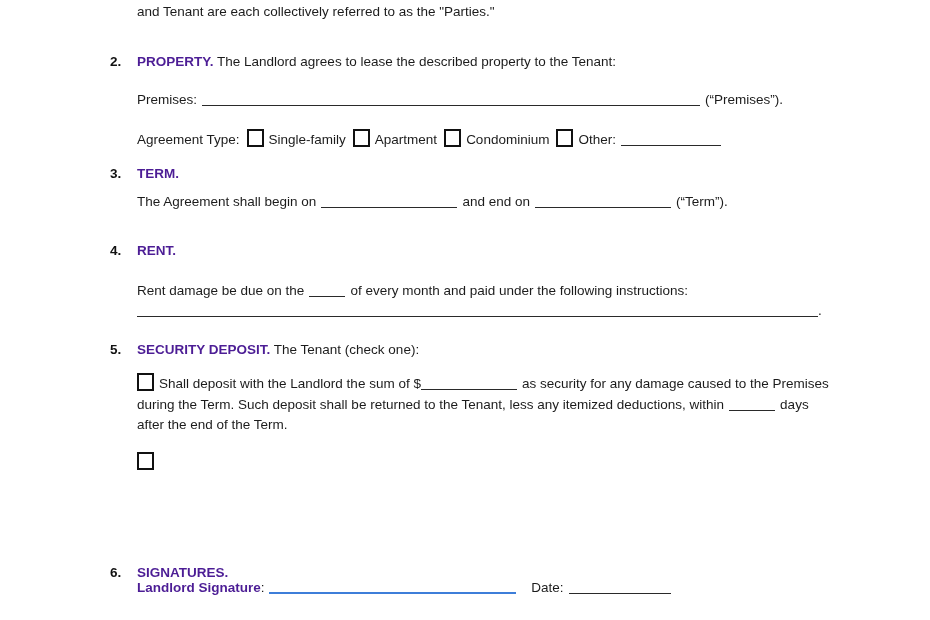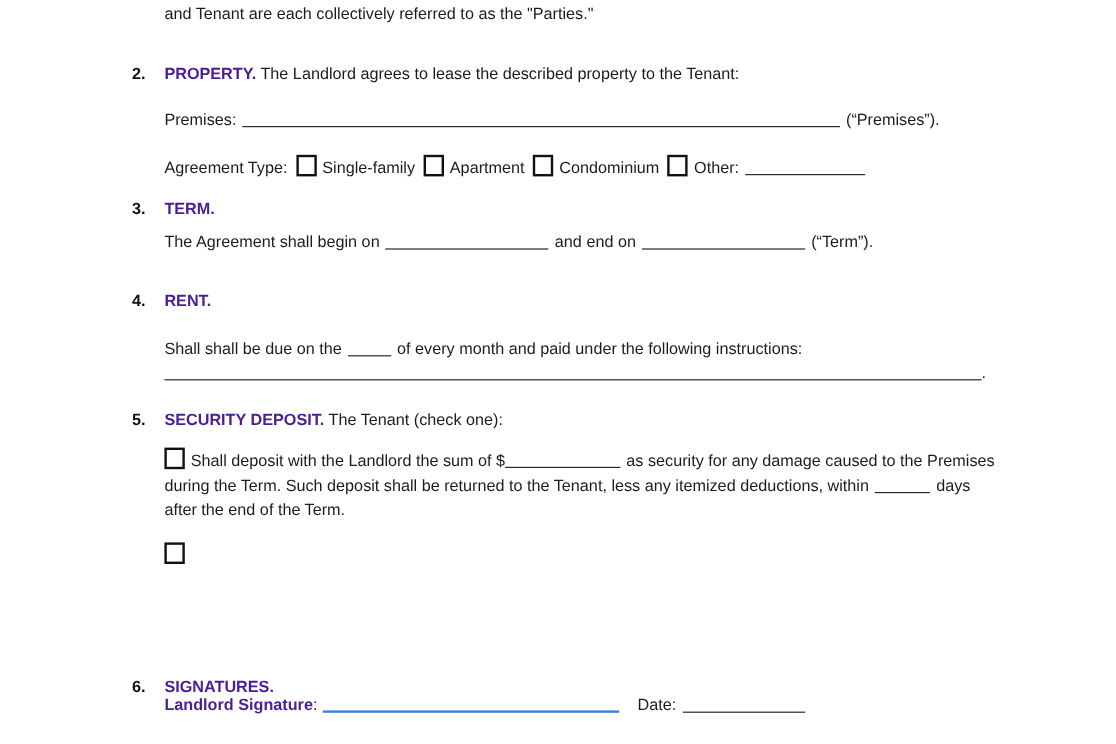--- a/index.html
+++ b/index.html
@@ -82,21 +82,21 @@
   <div class="row" style="left:137px;top:192px;">
     <span>The Agreement shall begin on</span><span class="blank w-term"></span><span>and end on</span><span class="blank w-term"></span><span>(“Term”).</span>
   </div>
 
   <div class="row" style="left:110px;top:229px;margin-top:12px;">
     <span class="num">4.</span><span class="bold">RENT.</span>
   </div>
 
 
   <div class="row" style="left:137px;top:281px;">
-    <span>Shall shall be due on the</span><span class="blank w-day"></span><span>of every month and paid under the following instructions:</span>
+    <span>Rent damage be due on the</span><span class="blank w-day"></span><span>of every month and paid under the following instructions:</span>
   </div>
 
   <div class="row" style="left:137px;top:301px;">
     <span class="blank w-instr"></span><span>.</span>
   </div>
 
   <div class="row" style="left:110px;top:340px;">
     <span class="num">5.</span><span class="bold">SECURITY DEPOSIT.</span>
     <span>The Tenant (check one):</span>
   </div>

